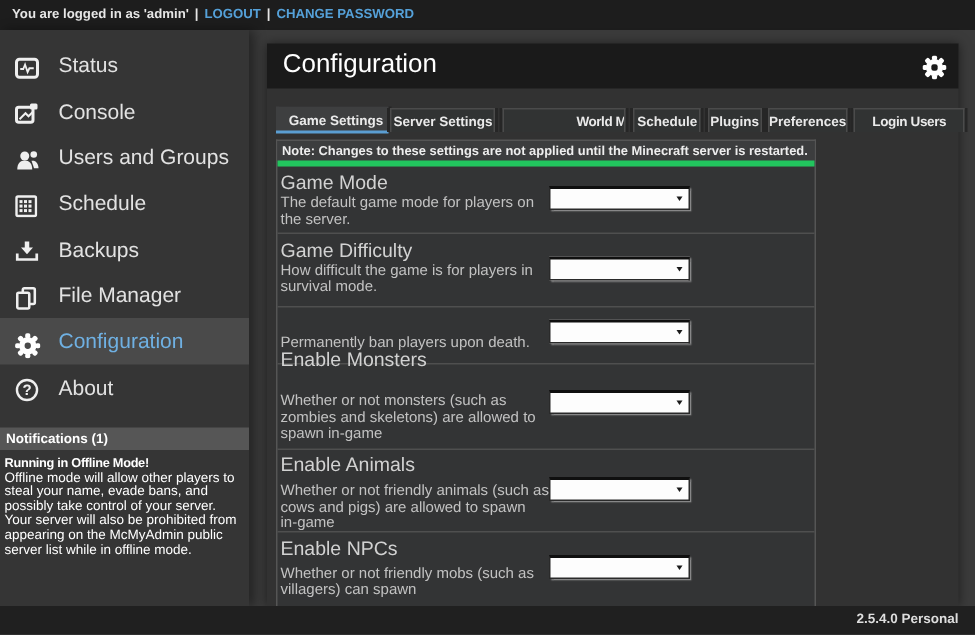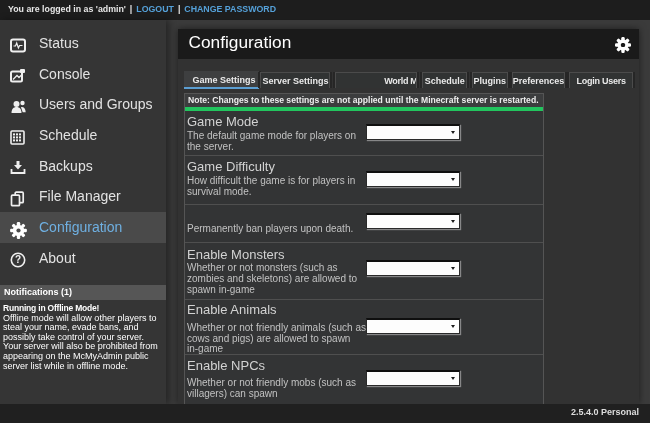--- a/index.html
+++ b/index.html
@@ -151,39 +151,39 @@
         <rect x="5.9" y="5.9" width="4.2" height="4.2" rx="1.5" fill="#1a1a1a"></rect>
       </svg>
   </div>
   <span class="tab active" style="left:5.7px; width:75.7px;">Game Settings</span>
     <span class="tabul" style="left:5.7px; width:75.7px;"></span>
   <span class="tab" style="left:82.3px; width:70.2px;">Server Settings</span>
   <span class="tab" style="left:157.3px; width:82.2px; letter-spacing:-0.3px;padding-left:48px;">World Management</span>
   <span class="tab" style="left:244.2px; width:45.2px;">Schedule</span>
   <span class="tab" style="left:294px; width:35.5px;">Plugins</span>
   <span class="tab" style="left:333.7px; width:53.2px;">Preferences</span>
-  <span class="tab" style="left:391.2px; width:64px; letter-spacing:-0.25px;">Login Users</span>
+  <span class="tab" style="left:391.2px; width:74px; letter-spacing:-0.25px;">Login Users</span>
   <div class="box">
     <div class="notebar">Note: Changes to these settings are not applied until the Minecraft server is restarted.</div>
 
     <div class="stitle" style="top:20.7px;">Game Mode</div>
     <div class="sdesc" style="top:37.1px;">The default game mode for players on<br>the server.</div>
     <div class="sel" style="top:30px;"></div>
     <div class="sep" style="top:61.4px;"></div>
 
     <div class="stitle" style="top:65.9px;">Game Difficulty</div>
     <div class="sdesc" style="top:82px;">How difficult the game is for players in<br>survival mode.</div>
     <div class="sel" style="top:77px;"></div>
     <div class="sep" style="top:110px;"></div>
 
     <div class="sdesc" style="top:129.8px;">Permanently ban players upon death.</div>
     <div class="sel" style="top:119px;"></div>
     <div class="sep" style="top:147.7px;"></div>
 
-    <div class="stitle" style="top:154px;">Enable Monsters</div>
+    <div class="stitle" style="top:139px;">Enable Monsters</div>
     <div class="sdesc" style="top:169.1px;">Whether or not monsters (such as<br>zombies and skeletons) are allowed to<br>spawn in-game</div>
     <div class="sel" style="top:165.5px;"></div>
     <div class="sep" style="top:204.9px;"></div>
 
     <div class="stitle" style="top:208.9px;">Enable Animals</div>
     <div class="sdesc" style="top:228.9px;">Whether or not friendly animals (such as<br>cows and pigs) are allowed to spawn<br>in-game</div>
     <div class="sel" style="top:223.5px;"></div>
     <div class="sep" style="top:260.1px;"></div>
 
     <div class="stitle" style="top:264.9px;">Enable NPCs</div>

